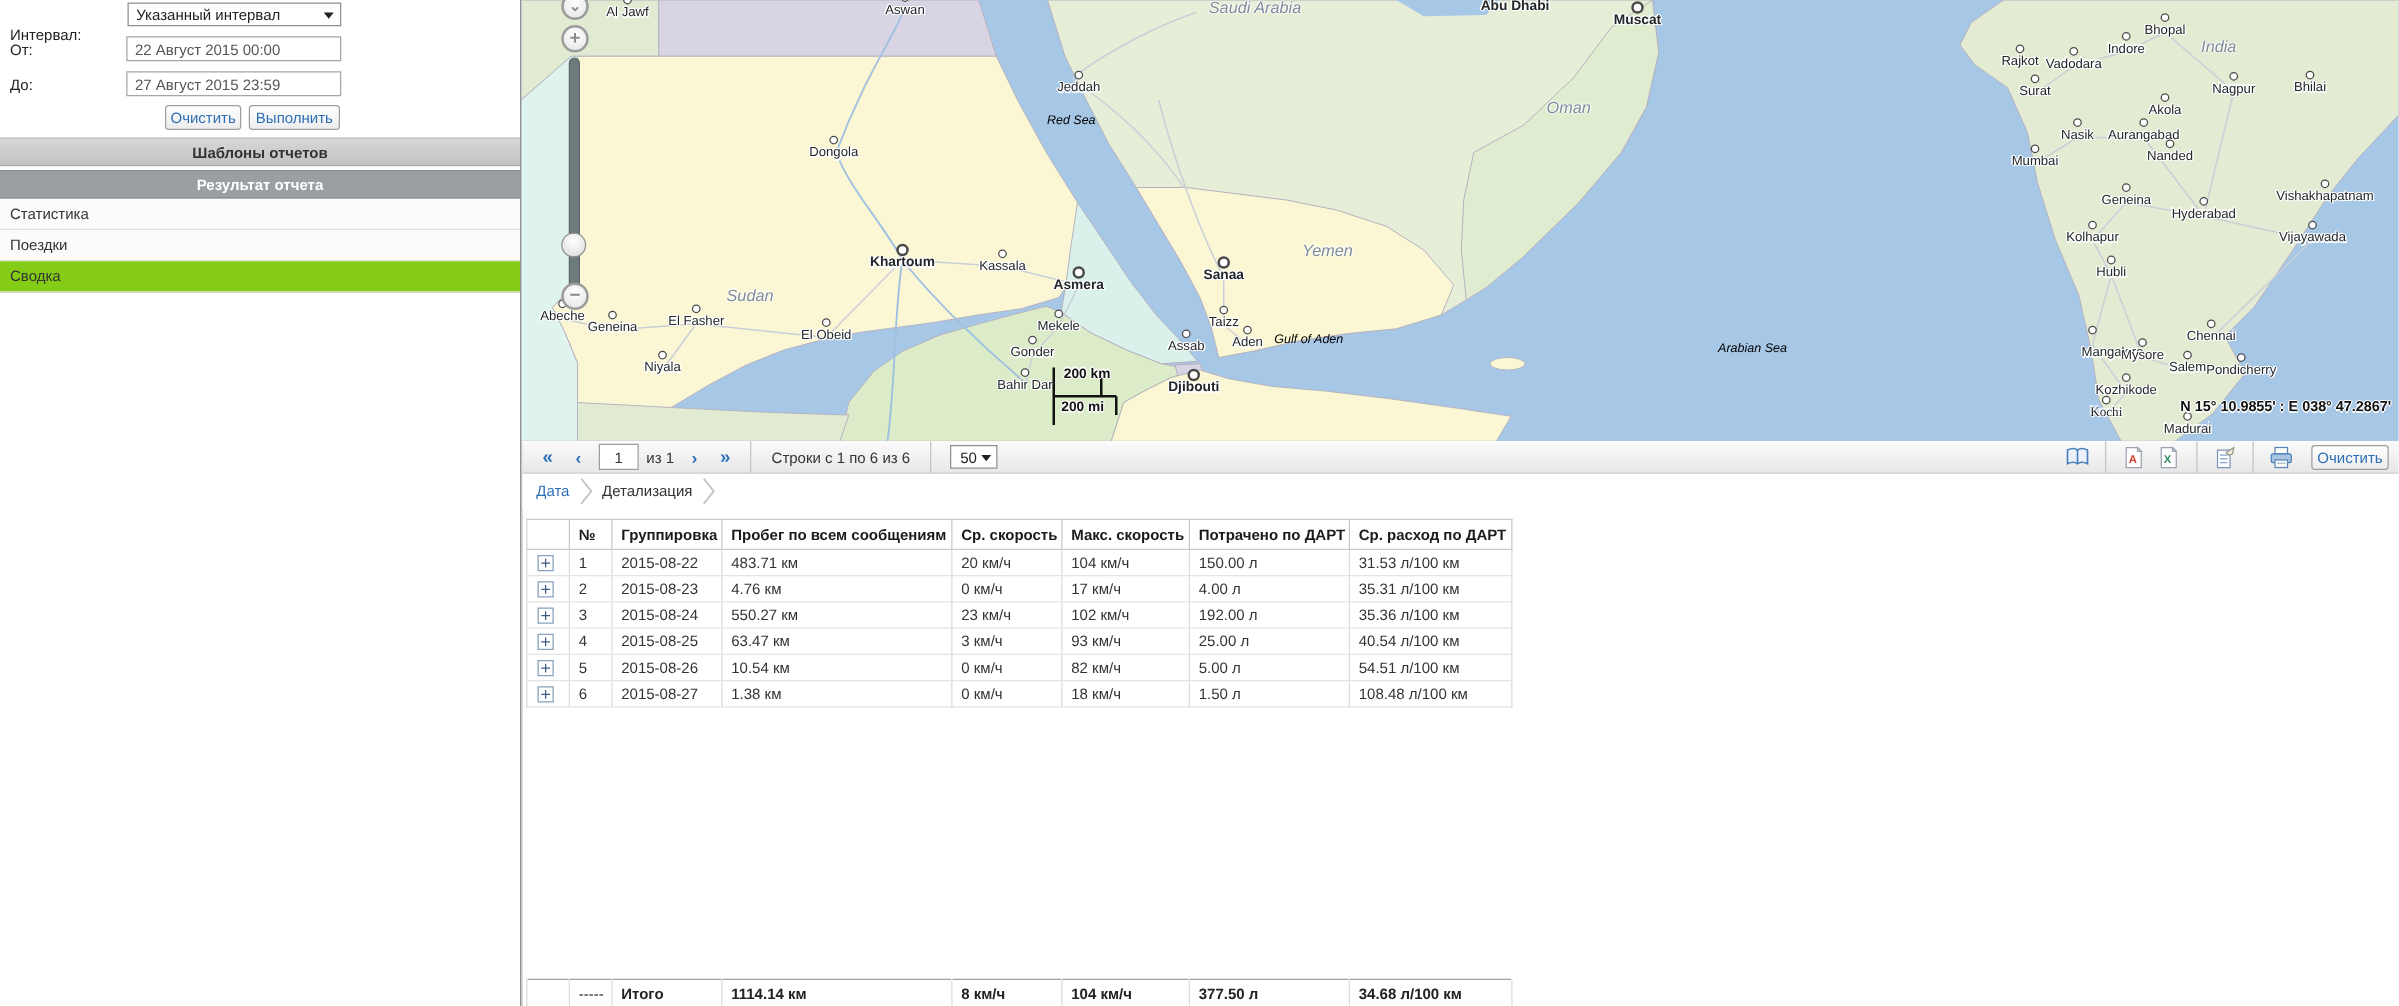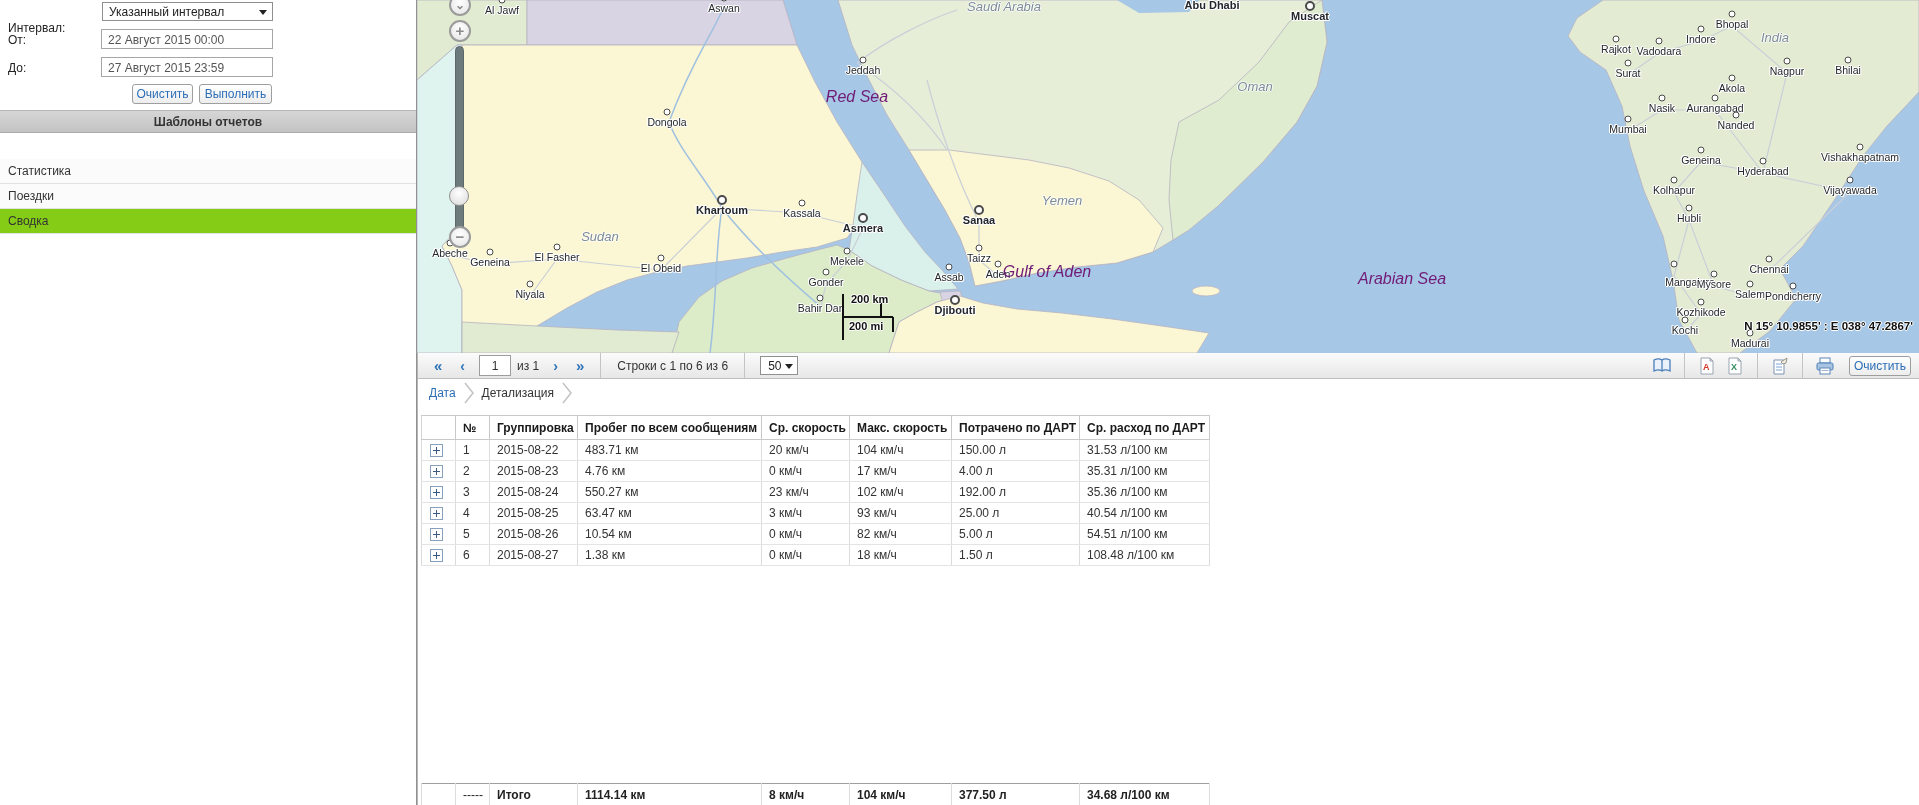--- a/index.html
+++ b/index.html
@@ -27,21 +27,21 @@
             box-sizing:border-box;border-bottom:1px solid #e2e2e2;background:#fbfbfb;color:#333;cursor:pointer;}
   .side-row.alt{background:#84cc16;}
   
   #map{left:417px;top:0;width:1502px;height:353px;background:#a7c7e7;overflow:hidden;}
   #map-labels span{position:absolute;transform:translate(-50%,-50%);white-space:nowrap;}
   .city-lb{font-size:10.5px;color:#23272b;
       text-shadow:1px 0 0 #fff,-1px 0 0 #fff,0 1px 0 #fff,0 -1px 0 #fff,1px 1px 0 #fff,-1px -1px 0 #fff;}
   .city-lb.cap{font-size:11px;font-weight:bold;}
   .country-lb{font-size:13px;font-style:italic;color:#7d8b99;
       text-shadow:1px 0 0 rgba(255,255,255,.7),-1px 0 0 rgba(255,255,255,.7),0 1px 0 rgba(255,255,255,.7),0 -1px 0 rgba(255,255,255,.7);}
-  .sea-lb{font-size:16px;font-style:italic;color:#701a75;}
+  .sea-lb{font-size:10px;font-style:italic;color:#000000;}
   .city-dot{position:absolute;width:5px;height:5px;border:1px solid #4a4a4a;border-radius:50%;background:#fff;
             transform:translate(-50%,-50%);}
   .city-dot.cap{width:6px;height:6px;border-width:2px;}
   .zoom-circle{position:absolute;width:22px;height:22px;border-radius:50%;border:2px solid #9b9b9b;
       background:radial-gradient(circle at 50% 35%,#ffffff,#e3e3e3);box-sizing:border-box;color:#8b8b8b;
       font-weight:bold;text-align:center;cursor:pointer;}
   #zoom-track{position:absolute;left:38px;top:46px;width:9px;height:190px;background:#6e7b7d;
       border-radius:5px;border:1px solid #5d686a;box-sizing:border-box;cursor:pointer;}
   #zoom-handle{position:absolute;left:32px;top:186px;width:20px;height:20px;border-radius:50%;
       background:radial-gradient(circle at 50% 35%,#fff,#d9d9d9);border:1px solid #8f8f8f;box-sizing:border-box;cursor:grab;}
@@ -94,20 +94,21 @@
       <span>Указанный интервал</span>
       <span class="arr"></span>
     </div>
     <div class="fld-label" style="top:33px">От:</div>
     <div class="txtinput" style="top:29px">22 Август 2015 00:00</div>
     <div class="fld-label" style="top:61px">До:</div>
     <div class="txtinput" style="top:57px">27 Август 2015 23:59</div>
     <div class="btn" style="left:132px;top:84px;width:61px">Очистить</div>
     <div class="btn" style="left:199px;top:84px;width:73px">Выполнить</div>
     <div class="band1" style="top:110px">Шаблоны отчетов</div>
+    <div class="band2" style="top:136px">Результат отчета</div>
     <div id="sidebar-list">
         <div class="side-row" style="top: 159px;">Статистика</div>
         <div class="side-row" style="top: 184px;">Поездки</div>
         <div class="side-row alt" style="top: 209px;">Сводка</div>
       </div>
   </div>
 
   <div id="map" class="abs">
     <svg width="1502" height="353" viewBox="0 0 1502 353">
       <rect x="0" y="0" width="1502" height="353" fill="#a7c7e7"></rect>
@@ -224,21 +225,21 @@
         <span class="city-lb" style="left: 1297px; top: 284px;">Mysore</span>
         <div class="city-dot" style="left: 1352px; top: 259px;"></div>
         <span class="city-lb" style="left: 1352px; top: 269px;">Chennai</span>
         <div class="city-dot" style="left: 1333px; top: 284px;"></div>
         <span class="city-lb" style="left: 1333px; top: 294px;">Salem</span>
         <div class="city-dot" style="left: 1376px; top: 286px;"></div>
         <span class="city-lb" style="left: 1376px; top: 296px;">Pondicherry</span>
         <div class="city-dot" style="left: 1284px; top: 302px;"></div>
         <span class="city-lb" style="left: 1284px; top: 312px;">Kozhikode</span>
         <div class="city-dot" style="left: 1268px; top: 320px;"></div>
-        <span class="city-lb" style="left: 1268px; top: 330px;">Kochi</span>
+        <span class="city-lb" style="left: 1268px; top: 330px; font-family: Liberation Serif, serif;">Kochi</span>
         <div class="city-dot" style="left: 1333px; top: 333px;"></div>
         <span class="city-lb" style="left: 1333px; top: 343px;">Madurai</span>
         <span class="country-lb" style="left: 587px; top: 6px;">Saudi Arabia</span>
         <span class="country-lb" style="left: 838px; top: 86px;">Oman</span>
         <span class="country-lb" style="left: 645px; top: 200px;">Yemen</span>
         <span class="country-lb" style="left: 183px; top: 236px;">Sudan</span>
         <span class="country-lb" style="left: 1358px; top: 37px;">India</span>
         <span class="sea-lb" style="left: 440px; top: 97px;">Red Sea</span>
         <span class="sea-lb" style="left: 630px; top: 272px;">Gulf of Aden</span>
         <span class="sea-lb" style="left: 985px; top: 279px;">Arabian Sea</span>

